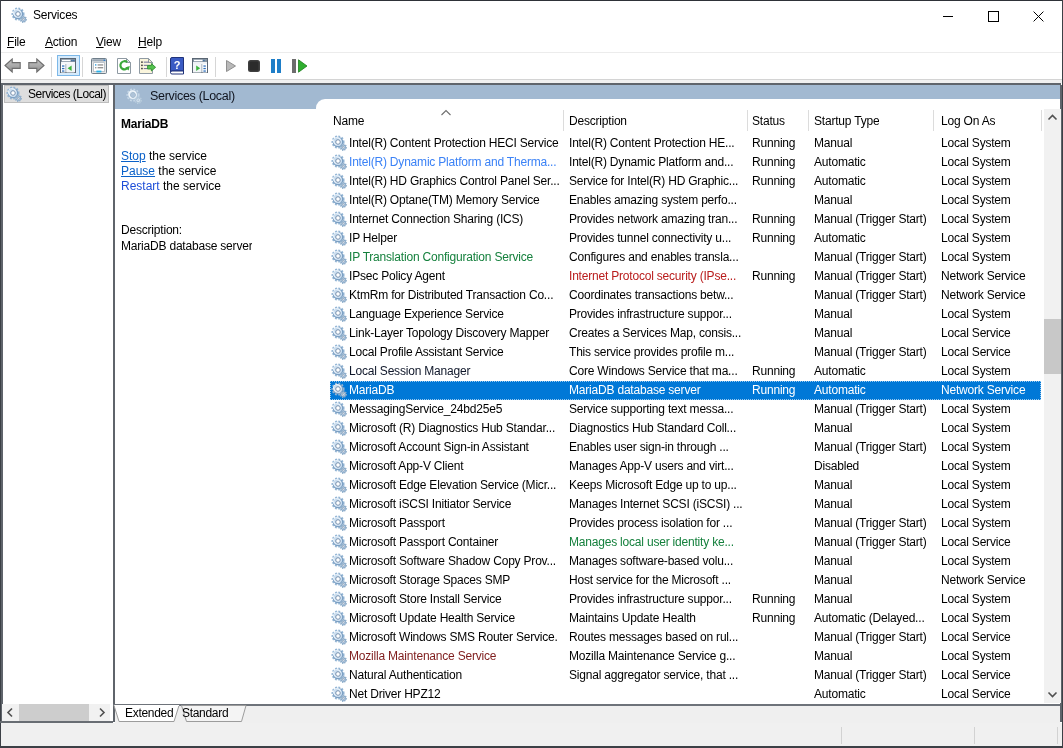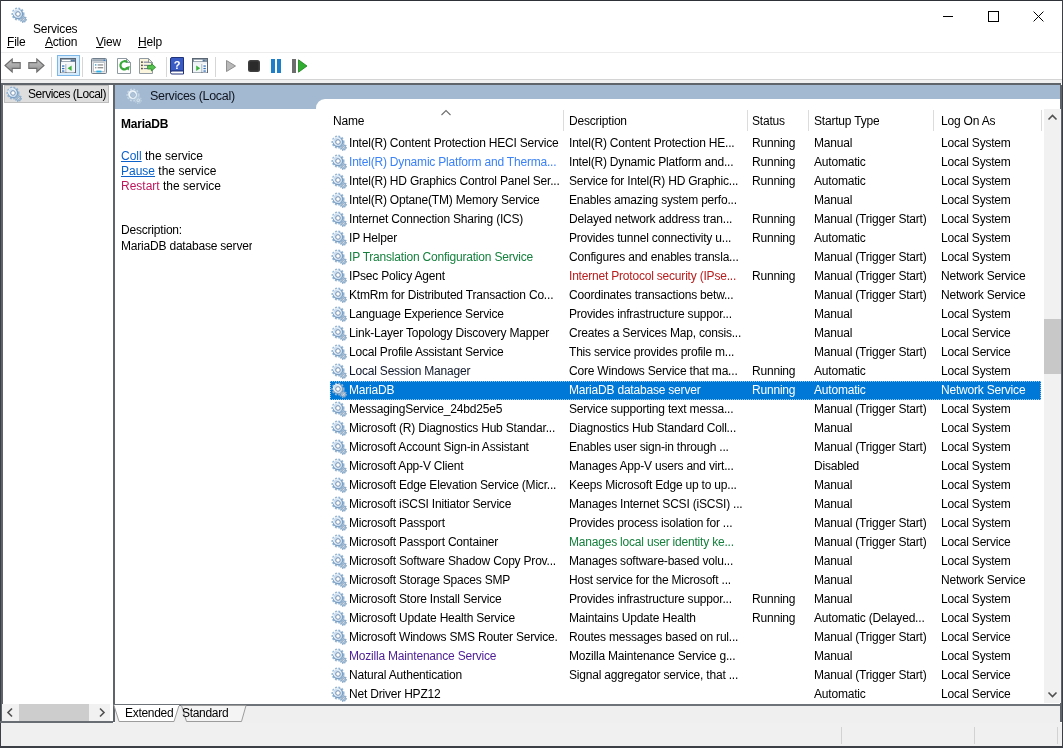--- a/index.html
+++ b/index.html
@@ -35,21 +35,21 @@
   <circle cx="12.3" cy="12.3" r="2.9" fill="none" stroke="#bdd0e0" stroke-width="1.5" stroke-dasharray="1.2 1.0"></circle>
   <circle cx="12.3" cy="12.3" r="2.3" fill="#d7e4ef" stroke="#afc5d8" stroke-width="1"></circle>
   <circle cx="12.3" cy="12.3" r="1" fill="#b6c9dc"></circle>
  </g>
 </symbol>
 </defs>
   </svg>
 <svg class="a" style="left:11px;top:7px" width="16" height="16">
     <use href="#gear"></use>
   </svg>
-<div class="tx" style="left:33px;top:20px">Services</div>
+<div class="tx" style="left:33px;top:6px">Services</div>
 <svg class="a" style="left:924px;top:1px" width="138" height="30">
 <line x1="19" y1="15.5" x2="29" y2="15.5" stroke="#000" stroke-width="1"></line>
 <rect x="64.5" y="10.5" width="10" height="10" fill="none" stroke="#000" stroke-width="1"></rect>
 <line x1="109.6" y1="10.6" x2="119.4" y2="20.4" stroke="#000" stroke-width="1"></line>
 <line x1="119.4" y1="10.6" x2="109.6" y2="20.4" stroke="#000" stroke-width="1"></line>
 </svg>
 <div class="tx" style="left:7px;top:33px"><span style="text-decoration:underline">F</span>ile</div>
 <div class="tx" style="left:45px;top:33px"><span style="text-decoration:underline">A</span>ction</div>
 <div class="tx" style="left:96px;top:33px"><span style="text-decoration:underline">V</span>iew</div>
 <div class="tx" style="left:138px;top:33px"><span style="text-decoration:underline">H</span>elp</div>
@@ -174,23 +174,23 @@
     <path d="M7 4.5 L11 8.5 L7 12.5" fill="none" stroke="#505050" stroke-width="1.6"></path>
   </svg>
 <div class="a" style="left:19px;top:704px;width:70px;height:17px;background:#cdcdcd"></div>
 <div class="a" style="left:115px;top:85px;width:945px;height:24px;background:#a2b9d1"></div>
 <div class="a" style="left:316px;top:99px;width:744px;height:10px;background:#fff;border-top-left-radius:9px"></div>
 <svg class="a" style="left:126px;top:88px" width="16" height="16">
     <use href="#gearband"></use>
   </svg>
 <div class="tx" style="left:150px;top:88px;height:17px;line-height:17px;color:#10141f;font-size:12.5px;letter-spacing:-0.3px">Services (Local)</div>
 <div class="tx" style="left:121px;top:115px;font-weight:bold">MariaDB</div>
-<div class="a" style="left:121px;top:149px;height:15px;line-height:15px;white-space:nowrap"><span style="color:#0a61c9;text-decoration:underline">Coll</span> the service</div>
+<div class="a" style="left:121px;top:149px;height:15px;line-height:15px;white-space:nowrap"><span style="color:#0a61c9;text-decoration:underline">Stop</span> the service</div>
 <div class="a" style="left:121px;top:164px;height:15px;line-height:15px;white-space:nowrap"><span style="color:#0a61c9;text-decoration:underline">Pause</span> the service</div>
-<div class="a" style="left:121px;top:179px;height:15px;line-height:15px;white-space:nowrap"><span style="color:#be185d;">Restart</span> the service</div>
+<div class="a" style="left:121px;top:179px;height:15px;line-height:15px;white-space:nowrap"><span style="color:#1d4ed8;">Restart</span> the service</div>
 <div class="tx" style="left:333px;top:112px">Name</div>
 <div class="tx" style="left:569px;top:112px">Description</div>
 <div class="tx" style="left:752px;top:112px">Status</div>
 <div class="tx" style="left:814px;top:112px">Startup Type</div>
 <div class="tx" style="left:941px;top:112px">Log On As</div>
 <svg class="a" style="left:440px;top:109px" width="12" height="8">
     <path d="M1.5 6 L6 1.6 L10.5 6" fill="none" stroke="#6e6e6e" stroke-width="1.1"></path>
   </svg>
 <div class="a" style="left:563px;top:110px;width:1px;height:21px;background:#dcdcdc"></div>
 <div class="a" style="left:747px;top:110px;width:1px;height:21px;background:#dcdcdc"></div>
@@ -227,21 +227,21 @@
     <use href="#gear"></use>
   </svg>
 <div class="tx" style="left:349px;top:191px;width:213px;color:#000">Intel(R) Optane(TM) Memory Service</div>
 <div class="tx" style="left:569px;top:191px;width:176px;color:#000">Enables amazing system perfo...</div>
 <div class="tx" style="left:814px;top:191px;width:117px;color:#000">Manual</div>
 <div class="tx" style="left:941px;top:191px;width:98px;color:#000">Local System</div>
 <svg class="a" style="left:331px;top:211px" width="16" height="16">
     <use href="#gear"></use>
   </svg>
 <div class="tx" style="left:349px;top:210px;width:213px;color:#000">Internet Connection Sharing (ICS)</div>
-<div class="tx" style="left:569px;top:210px;width:176px;color:#000">Delayed network address tran...</div>
+<div class="tx" style="left:569px;top:210px;width:176px;color:#000">Provides network amazing tran...</div>
 <div class="tx" style="left:752px;top:210px;width:54px;color:#000">Running</div>
 <div class="tx" style="left:814px;top:210px;width:117px;color:#000">Manual (Trigger Start)</div>
 <div class="tx" style="left:941px;top:210px;width:98px;color:#000">Local System</div>
 <svg class="a" style="left:331px;top:230px" width="16" height="16">
     <use href="#gear"></use>
   </svg>
 <div class="tx" style="left:349px;top:229px;width:213px;color:#000">IP Helper</div>
 <div class="tx" style="left:569px;top:229px;width:176px;color:#000">Provides tunnel connectivity u...</div>
 <div class="tx" style="left:752px;top:229px;width:54px;color:#000">Running</div>
 <div class="tx" style="left:814px;top:229px;width:117px;color:#000">Automatic</div>
@@ -395,21 +395,21 @@
 <svg class="a" style="left:331px;top:629px" width="16" height="16">
     <use href="#gear"></use>
   </svg>
 <div class="tx" style="left:349px;top:628px;width:213px;color:#000">Microsoft Windows SMS Router Service.</div>
 <div class="tx" style="left:569px;top:628px;width:176px;color:#000">Routes messages based on rul...</div>
 <div class="tx" style="left:814px;top:628px;width:117px;color:#000">Manual (Trigger Start)</div>
 <div class="tx" style="left:941px;top:628px;width:98px;color:#000">Local Service</div>
 <svg class="a" style="left:331px;top:648px" width="16" height="16">
     <use href="#gear"></use>
   </svg>
-<div class="tx" style="left:349px;top:647px;width:213px;color:#4c1d95">Mozilla Maintenance Service</div>
+<div class="tx" style="left:349px;top:647px;width:213px;color:#7f1d1d">Mozilla Maintenance Service</div>
 <div class="tx" style="left:569px;top:647px;width:176px;color:#000">Mozilla Maintenance Service g...</div>
 <div class="tx" style="left:814px;top:647px;width:117px;color:#000">Manual</div>
 <div class="tx" style="left:941px;top:647px;width:98px;color:#000">Local System</div>
 <svg class="a" style="left:331px;top:667px" width="16" height="16">
     <use href="#gear"></use>
   </svg>
 <div class="tx" style="left:349px;top:666px;width:213px;color:#000">Natural Authentication</div>
 <div class="tx" style="left:569px;top:666px;width:176px;color:#000">Signal aggregator service, that ...</div>
 <div class="tx" style="left:814px;top:666px;width:117px;color:#000">Manual (Trigger Start)</div>
 <div class="tx" style="left:941px;top:666px;width:98px;color:#000">Local Service</div>

